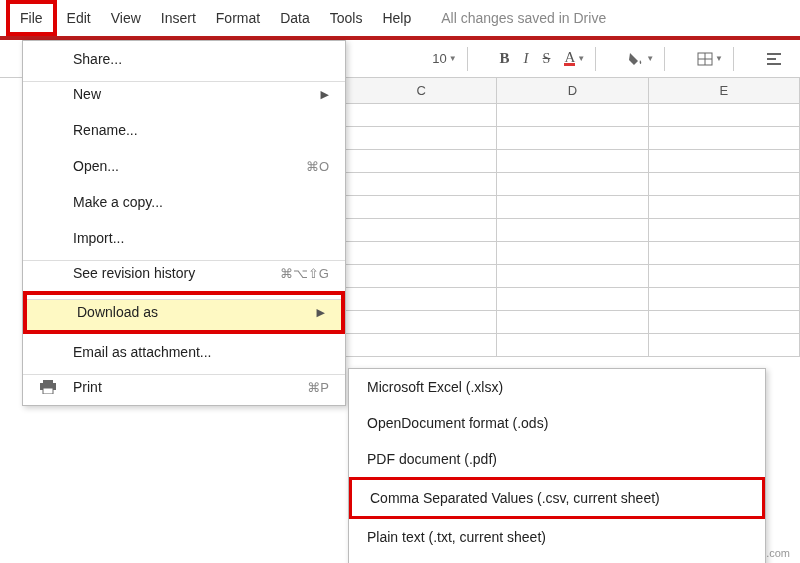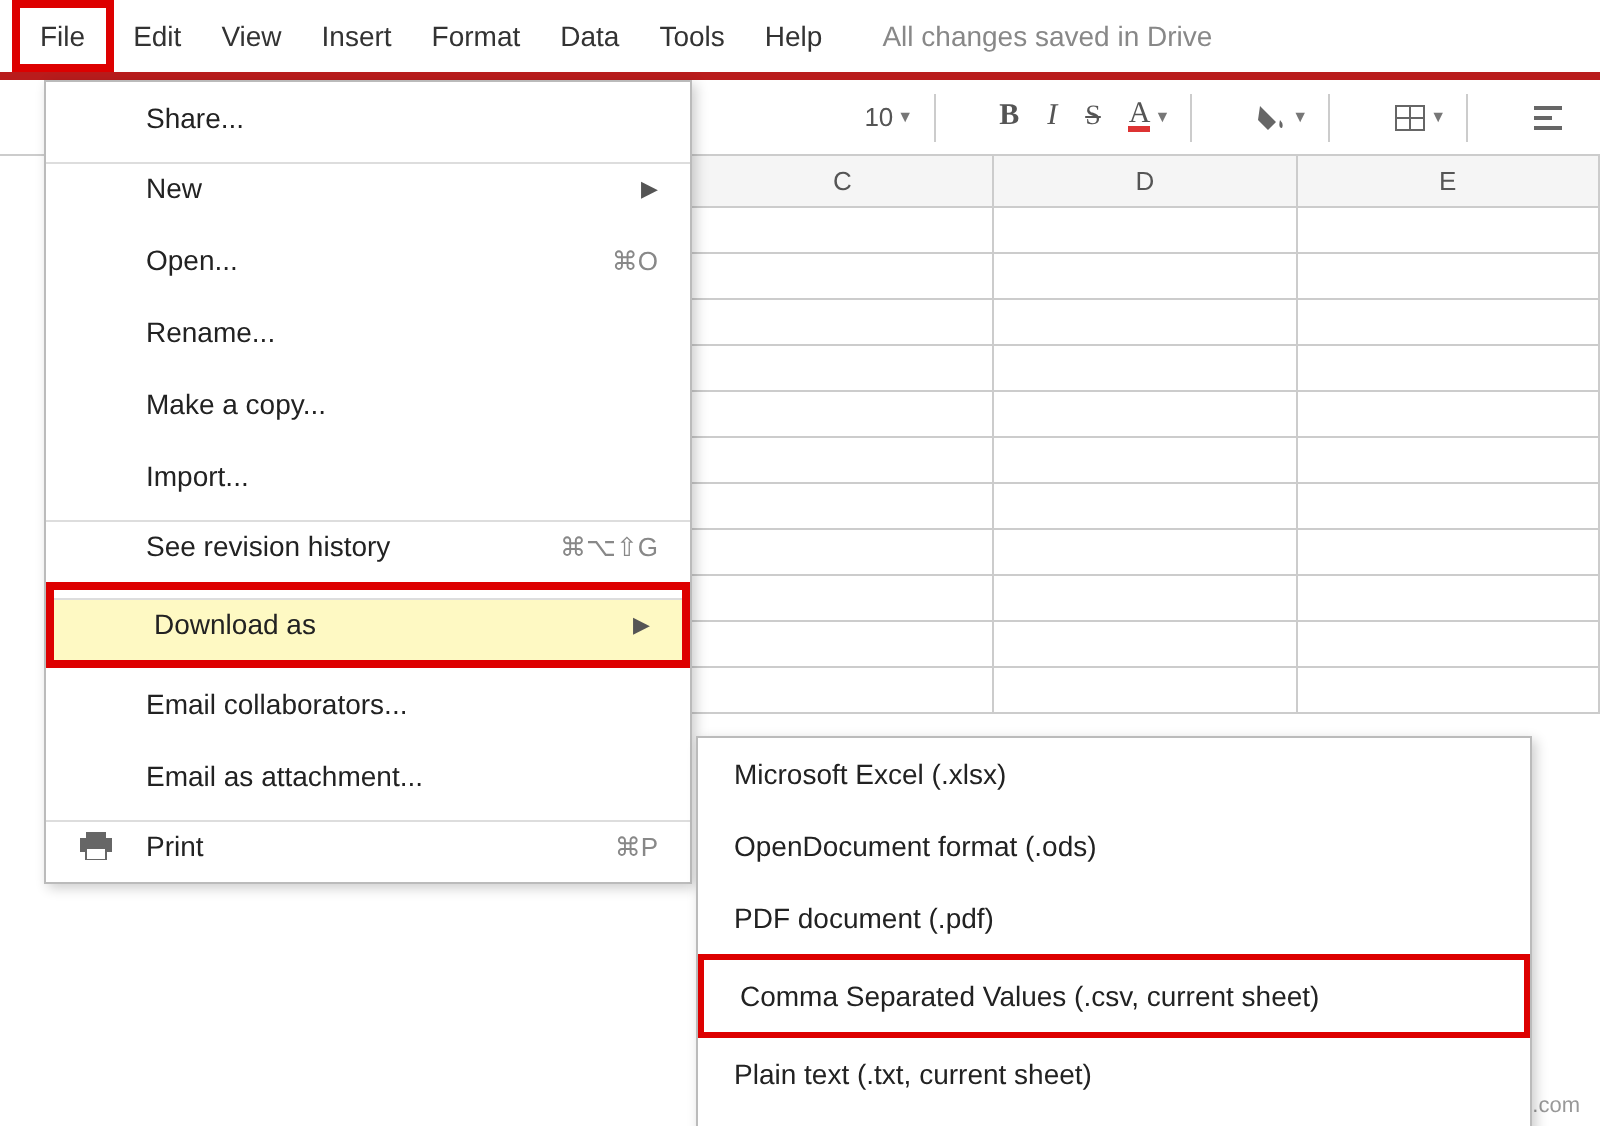--- a/index.html
+++ b/index.html
@@ -160,38 +160,37 @@
       <div class="cell"></div>
     </div>
 </div>
 
 <div class="dropdown">
   <div class="dd-item">Share...</div>
   <div class="dd-item border-t">
     <span>New</span>
     <span class="submenu-arrow">▶</span>
   </div>
+  <div class="dd-item">Rename...</div>
   <div class="dd-item">
     <span>Open...</span>
     <span class="shortcut">⌘O</span>
   </div>
-  <div class="dd-item">Rename...</div>
   <div class="dd-item">Make a copy...</div>
   <div class="dd-item">Import...</div>
   <div class="dd-item border-t">
     <span>See revision history</span>
     <span class="shortcut">⌘⌥⇧G</span>
   </div>
   <div class="download-highlight">
     <div class="dd-item highlighted border-t">
       <span>Download as</span>
       <span class="submenu-arrow">▶</span>
     </div>
   </div>
-  <div class="dd-item">Email collaborators...</div>
   <div class="dd-item">Email as attachment...</div>
   <div class="dd-item border-t">
     <svg class="print-icon" viewBox="0 0 18 14">
         <rect x="4" y="0" width="10" height="3" fill="#666"></rect>
         <rect x="1" y="3" width="16" height="7" fill="#666"></rect>
         <rect x="4" y="8" width="10" height="6" fill="#fff" stroke="#666"></rect>
       </svg>
     <span>Print</span>
     <span class="shortcut">⌘P</span>
   </div>

